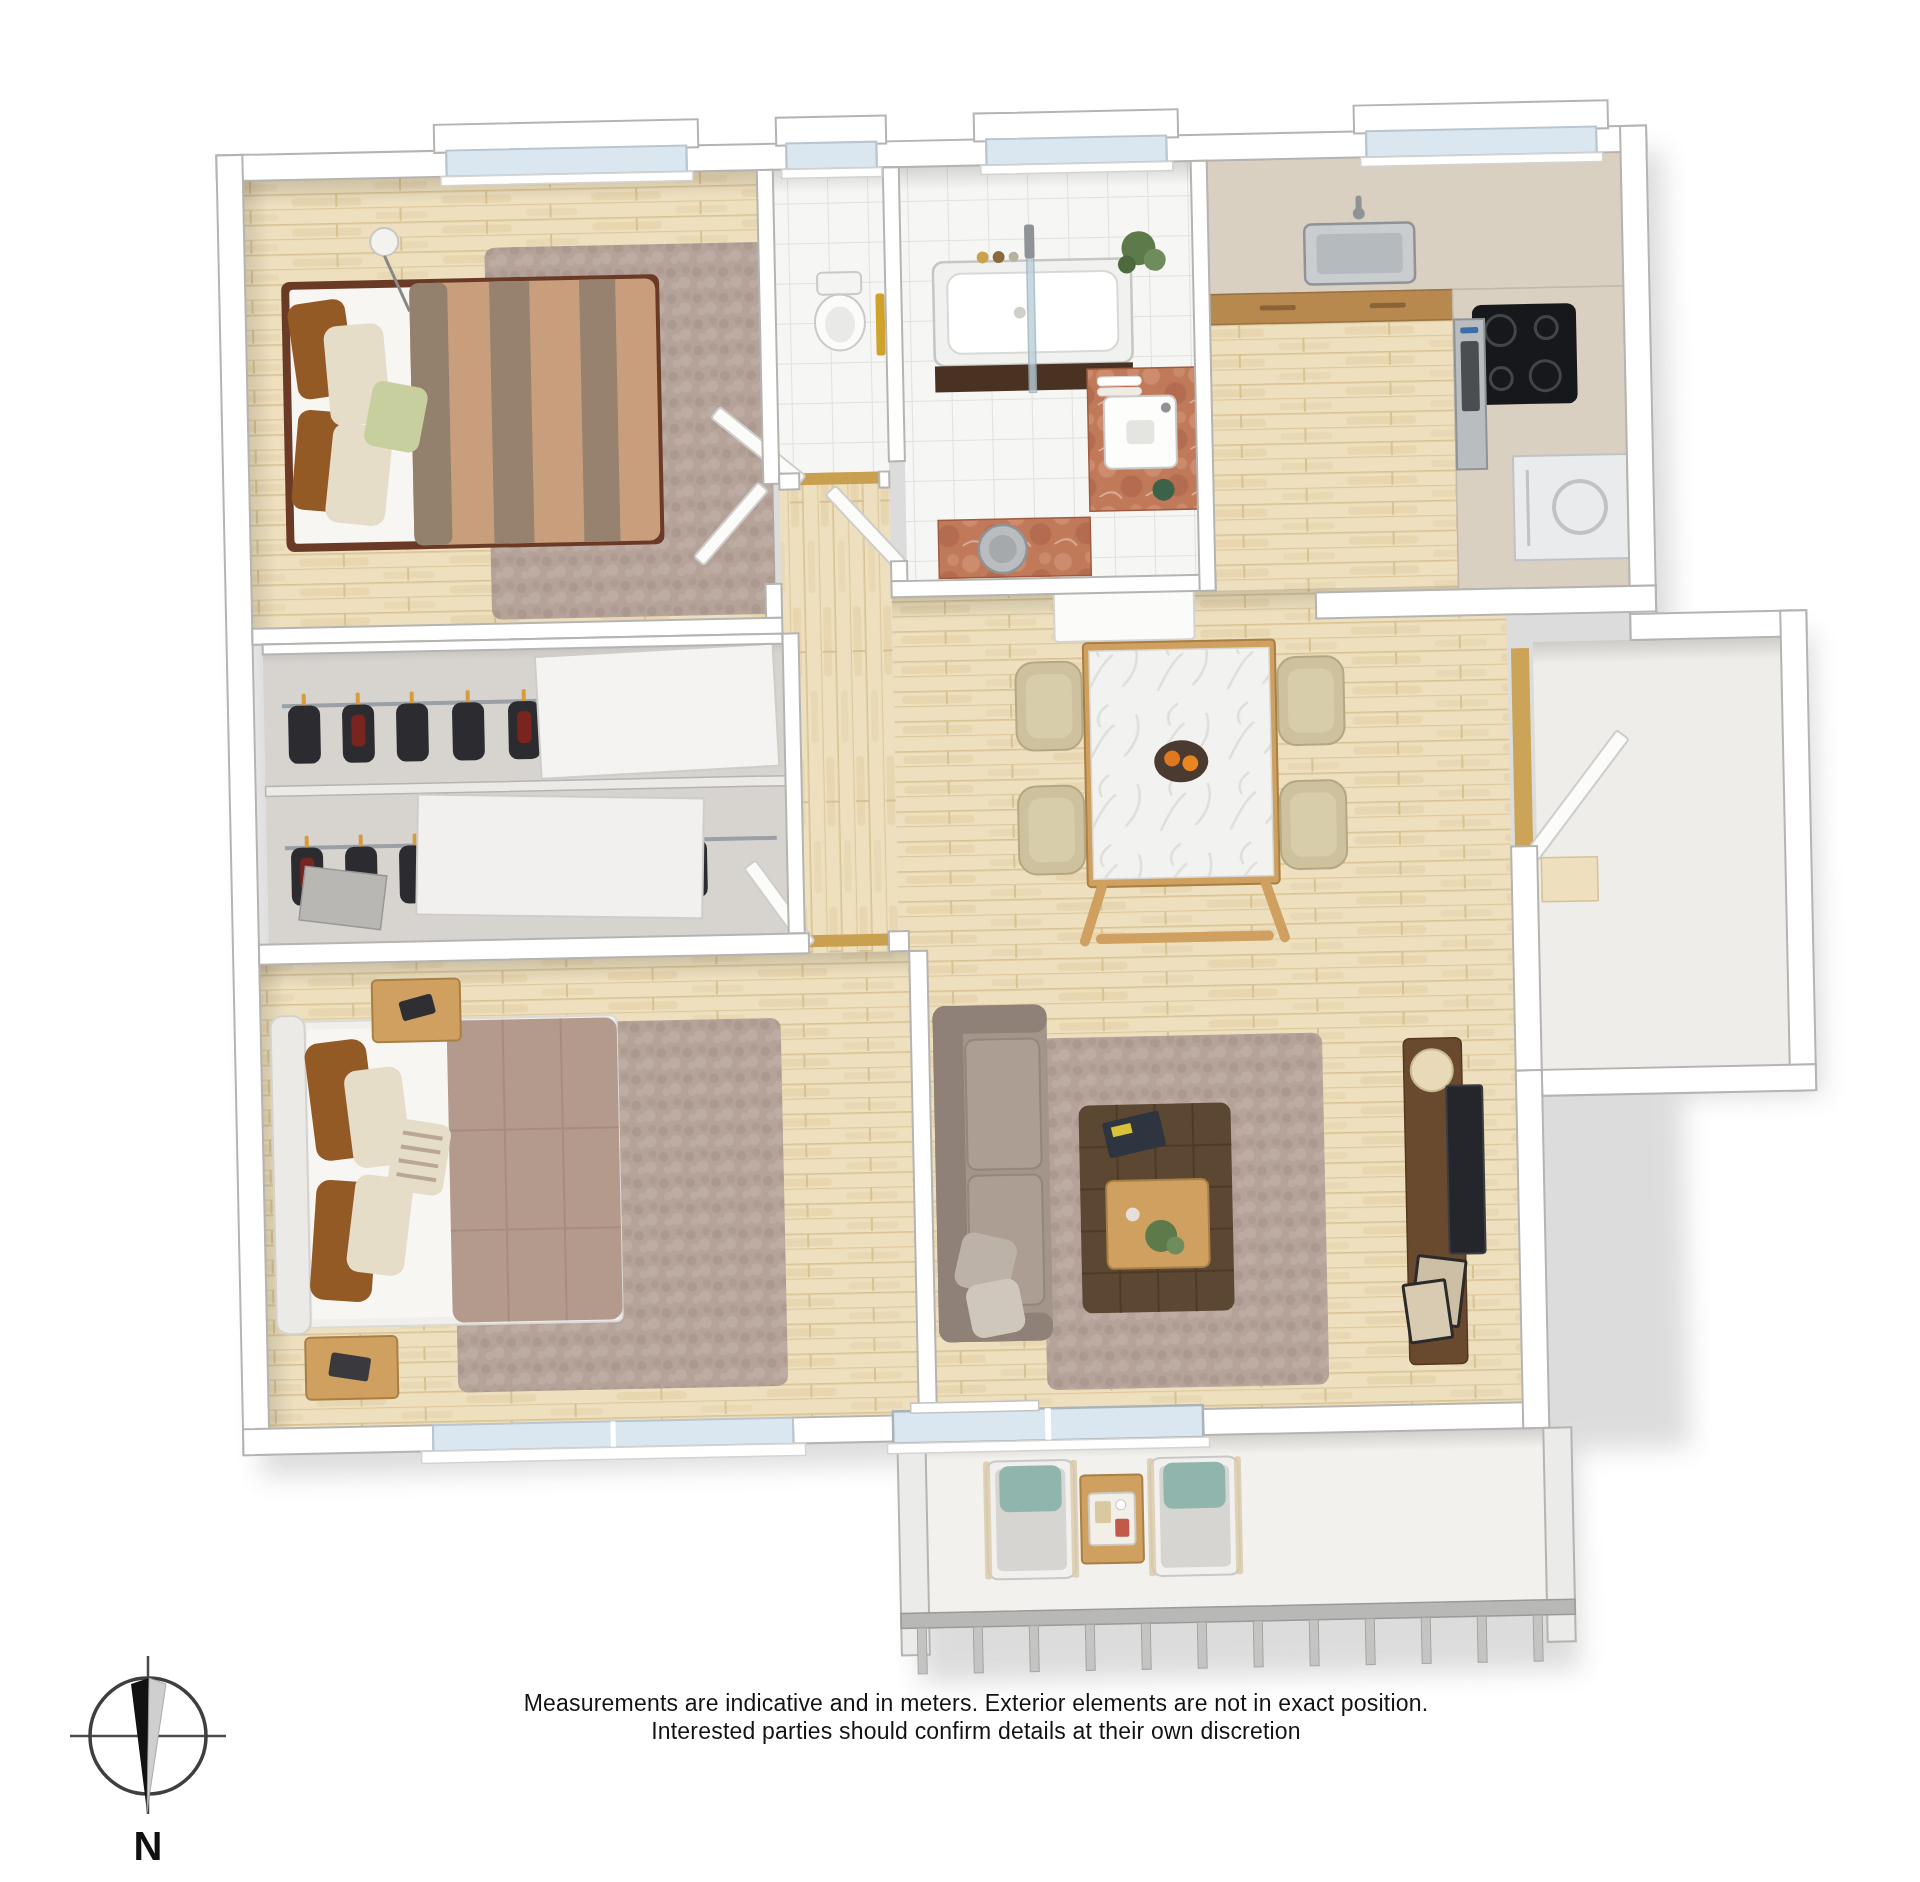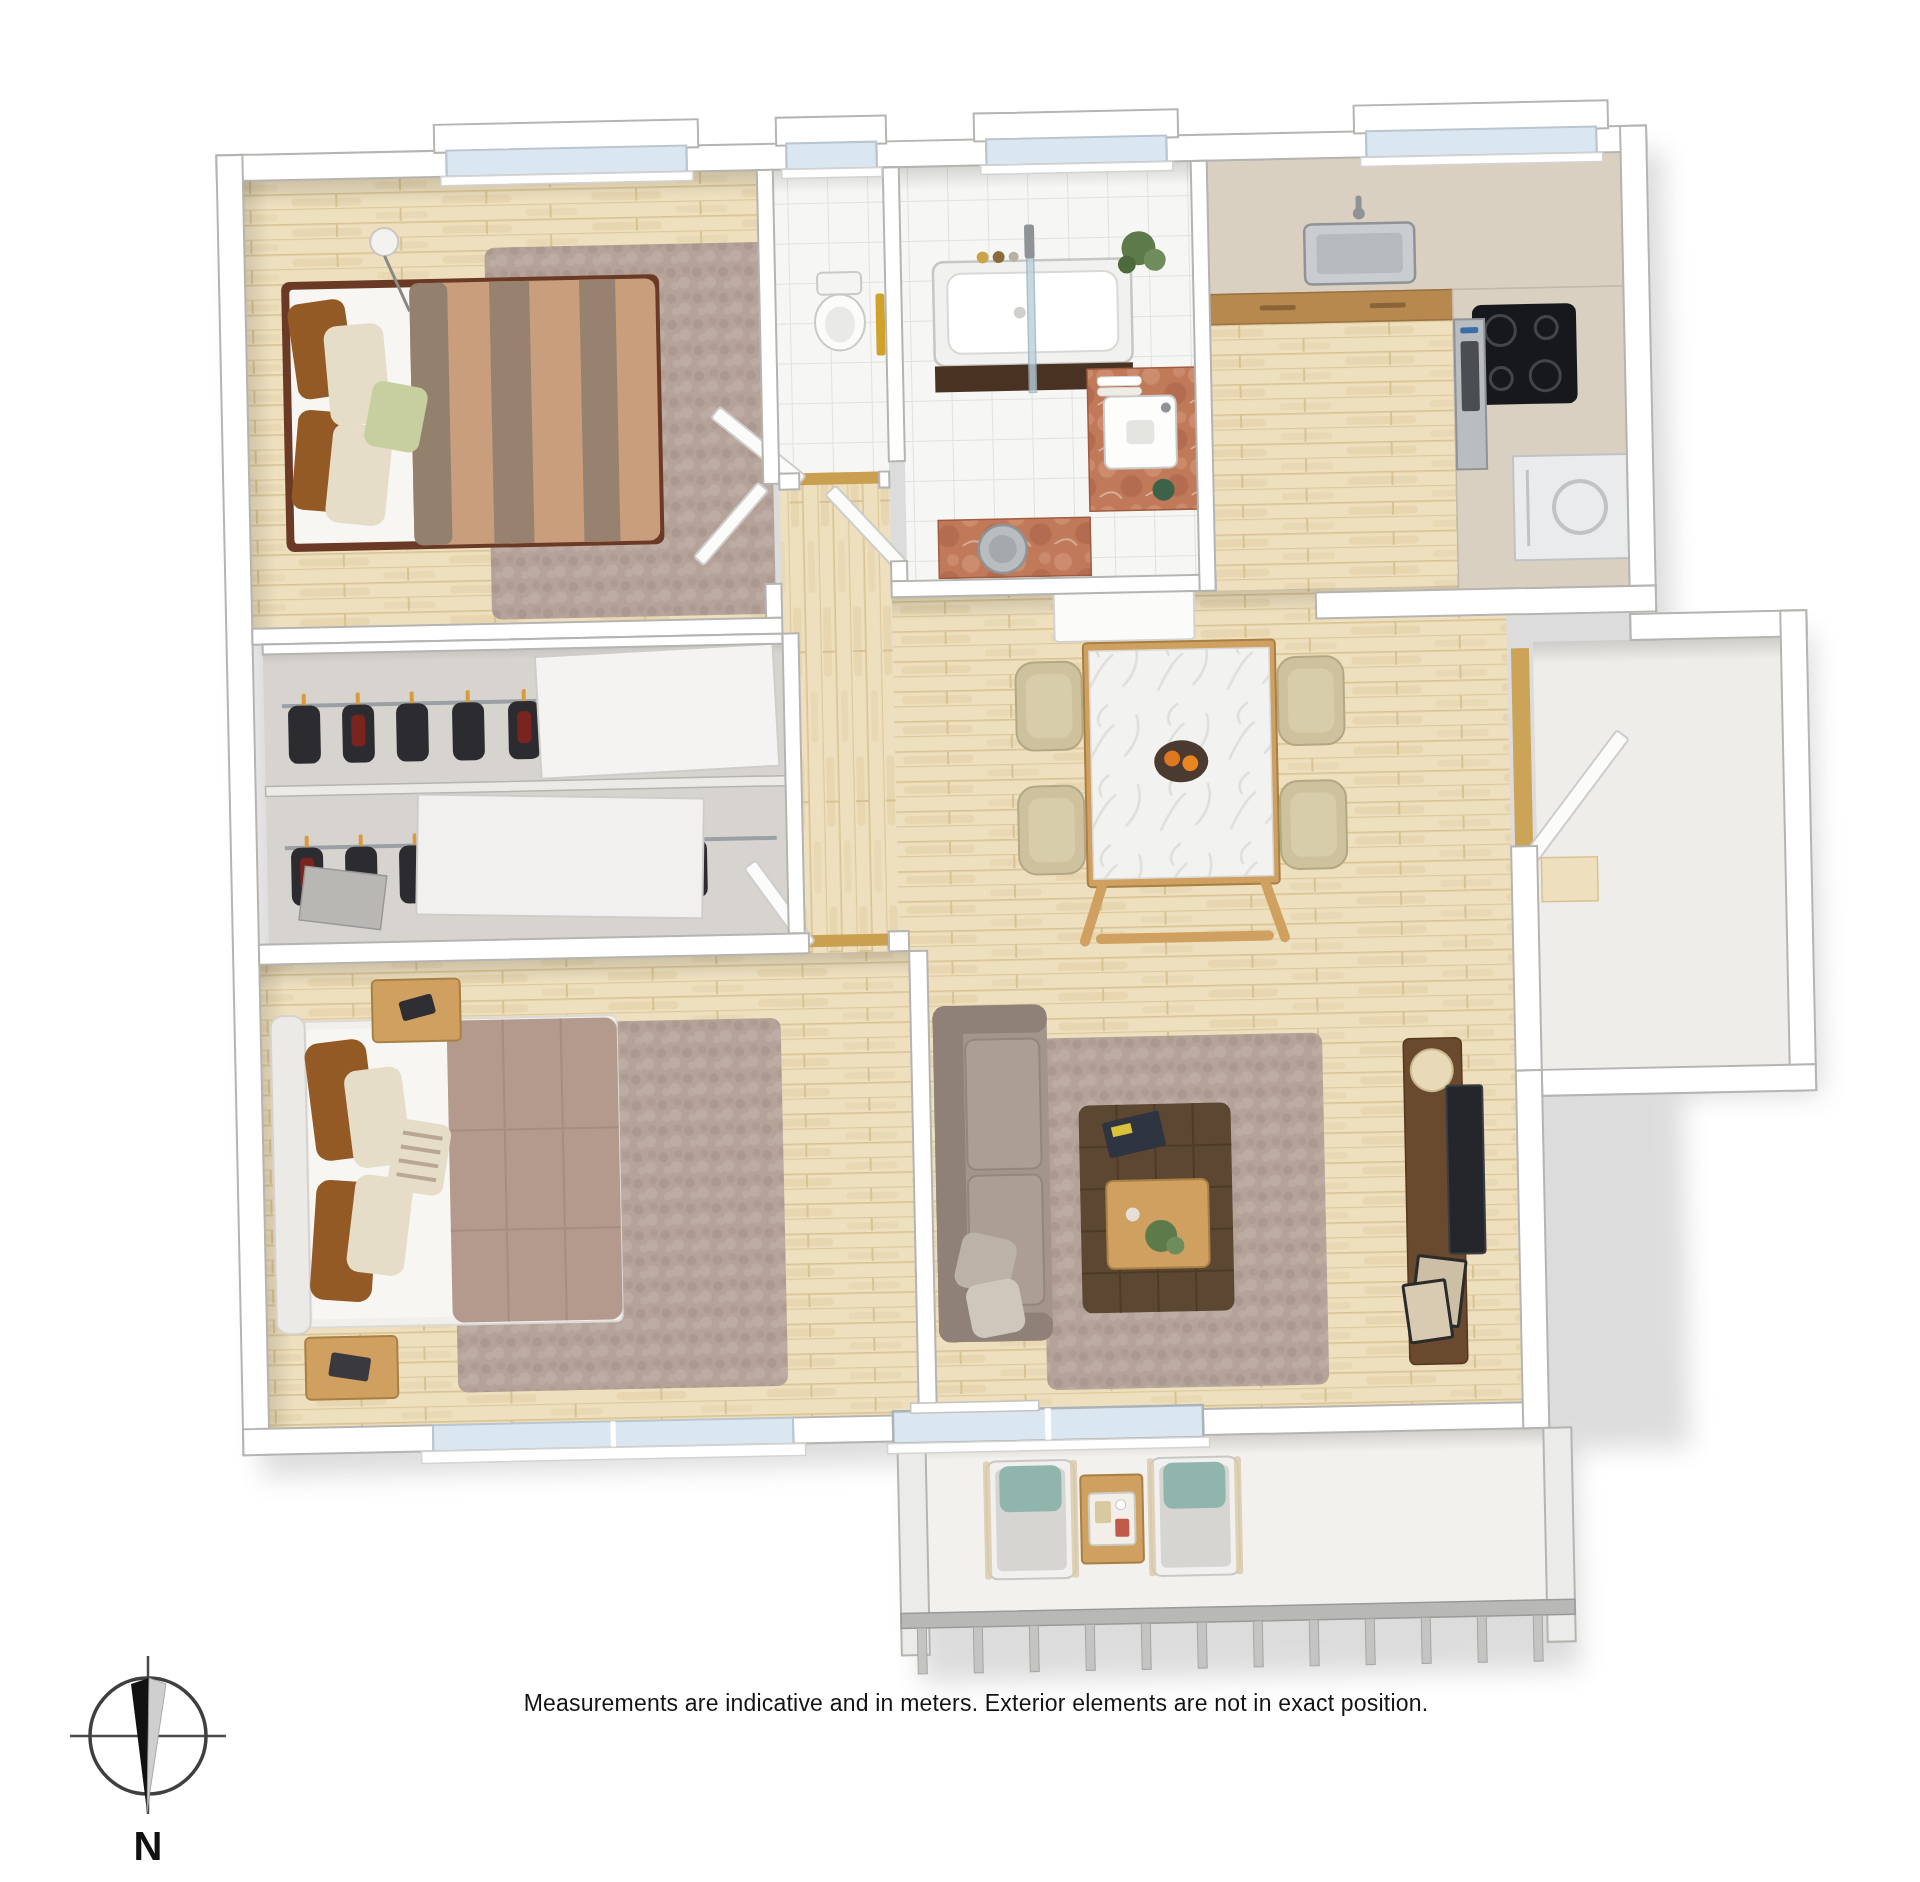--- a/index.html
+++ b/index.html
@@ -459,15 +459,16 @@
     <line x1="148" y1="1656" x2="148" y2="1814" stroke="#4a4a4a" stroke-width="2.5"></line>
     <circle cx="148" cy="1736" r="58" fill="none" stroke="#3f3f3f" stroke-width="3.5"></circle>
     <polygon points="131,1684 149,1678 147,1812" fill="#111111"></polygon>
     <polygon points="149,1678 166,1684 147,1812" fill="#cfcfcf" stroke="#9a9a9a" stroke-width="0.8"></polygon>
     <text class="northlabel" x="148" y="1860" text-anchor="middle">N</text>
   </g>
 </svg>
 
 <div class="disclaimer">
   <div>Measurements are indicative and in meters. Exterior elements are not in exact position.</div>
+  <div>Interested parties should confirm details at their own discretion</div>
 </div>
 
 </div>
 
 </body></html>

